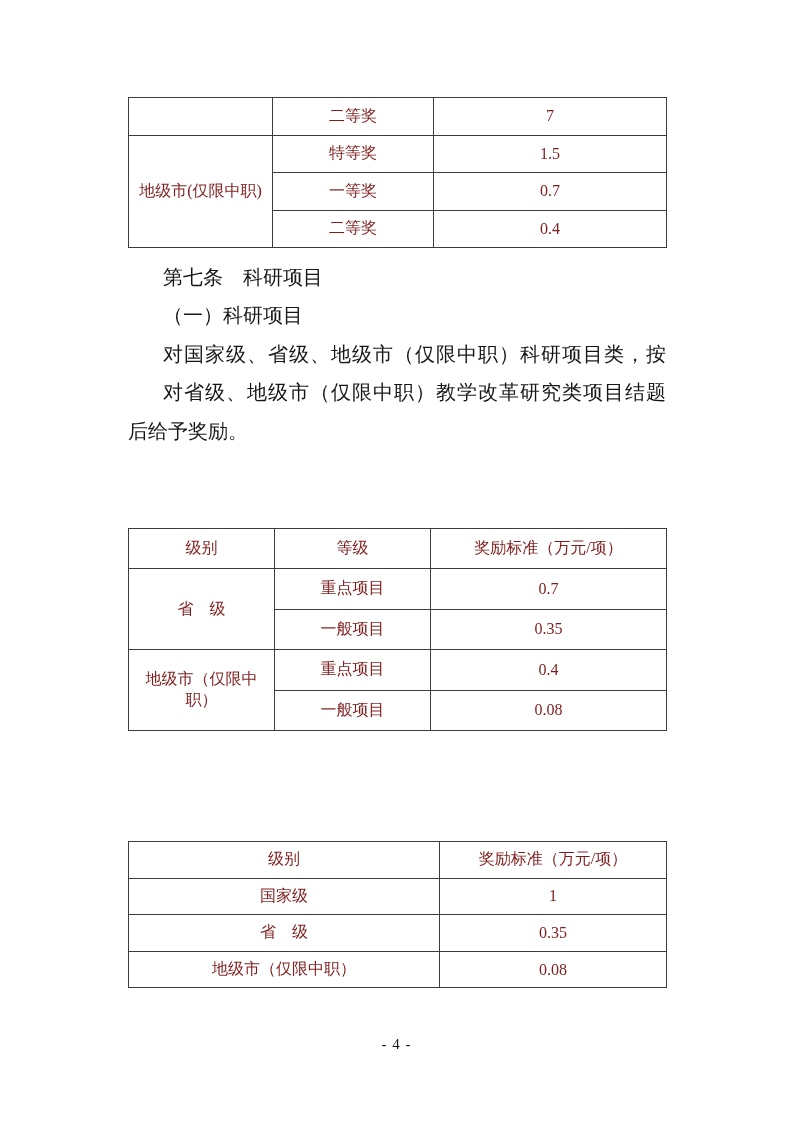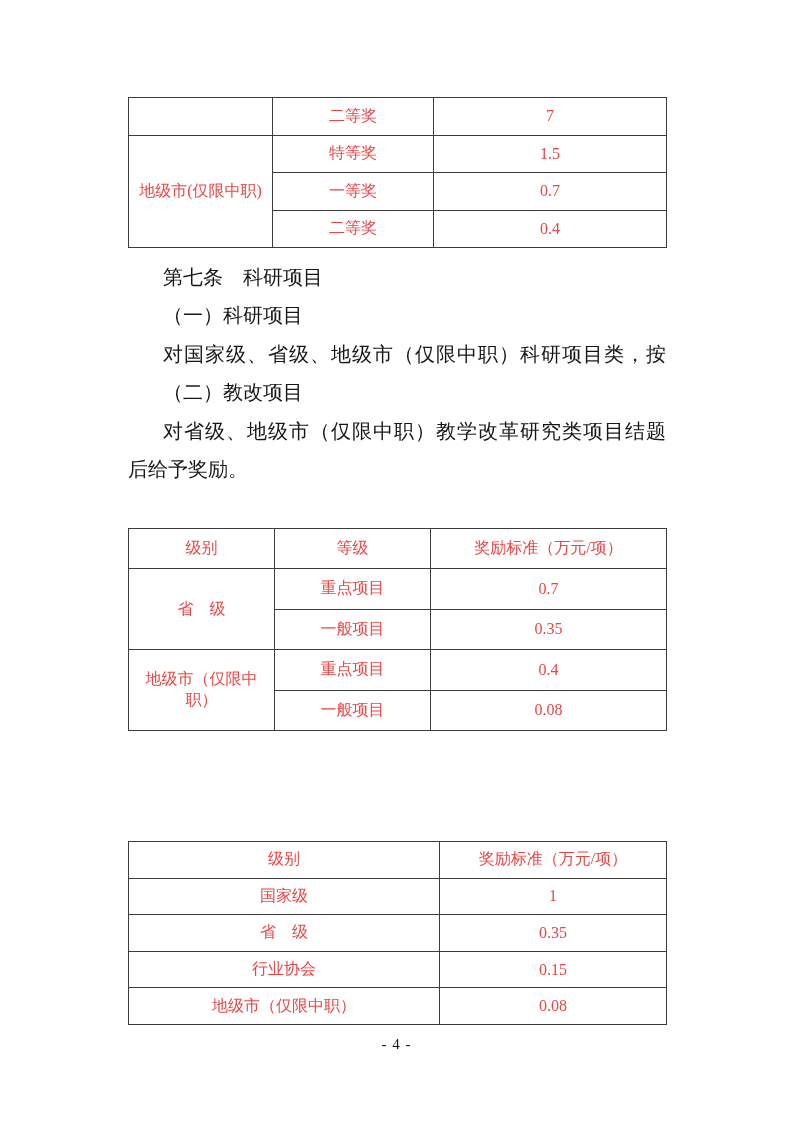--- a/index.html
+++ b/index.html
@@ -9,21 +9,21 @@
     background:#ffffff;
     font-family:"Liberation Serif","DejaVu Serif",serif;
     color:#161616;
     overflow:hidden;
   }
   table.doc-table{
     position:absolute;
     border-collapse:collapse;
     table-layout:fixed;
     font-size:16px;
-    color:#ef4444;
+    color:#7f1d1d;
   }
   table.doc-table td{
     border:1px solid #3c3c3c;
     text-align:center;
     vertical-align:middle;
     padding:0 2px;
     overflow:hidden;
   }
   .body-block{position:absolute;left:128px;width:538px;}
   .line{
@@ -82,21 +82,20 @@
       <td>二等奖</td>
       <td>0.4</td>
     </tr>
   </tbody>
     </table>
 
   <div class="body-block" style="top:258px;">
     <div class="line indent">第七条　科研项目</div>
     <div class="line indent">（一）科研项目</div>
     <div class="line indent just">对国家级、省级、地级市（仅限中职）科研项目类，按</div>
-    <div class="line indent">（二）教改项目</div>
     <div class="line indent just">对省级、地级市（仅限中职）教学改革研究类项目结题</div>
     <div class="line">后给予奖励。</div>
   </div>
 
   <table class="doc-table" id="table-jiaogai" style="left:128px;top:528px;width:538px;">
     <colgroup>
         <col style="width:146px">
         <col style="width:156px">
         <col style="width:236px">
       </colgroup>
@@ -142,24 +141,20 @@
     </tr>
     <tr>
       <td>国家级</td>
       <td>1</td>
     </tr>
     <tr>
       <td>省　级</td>
       <td>0.35</td>
     </tr>
     <tr>
-      <td>行业协会</td>
-      <td>0.15</td>
-    </tr>
-    <tr>
       <td>地级市（仅限中职）</td>
       <td>0.08</td>
     </tr>
   </tbody>
     </table>
 
   <div class="footer">- 4 -</div>
 
 </div>
 

